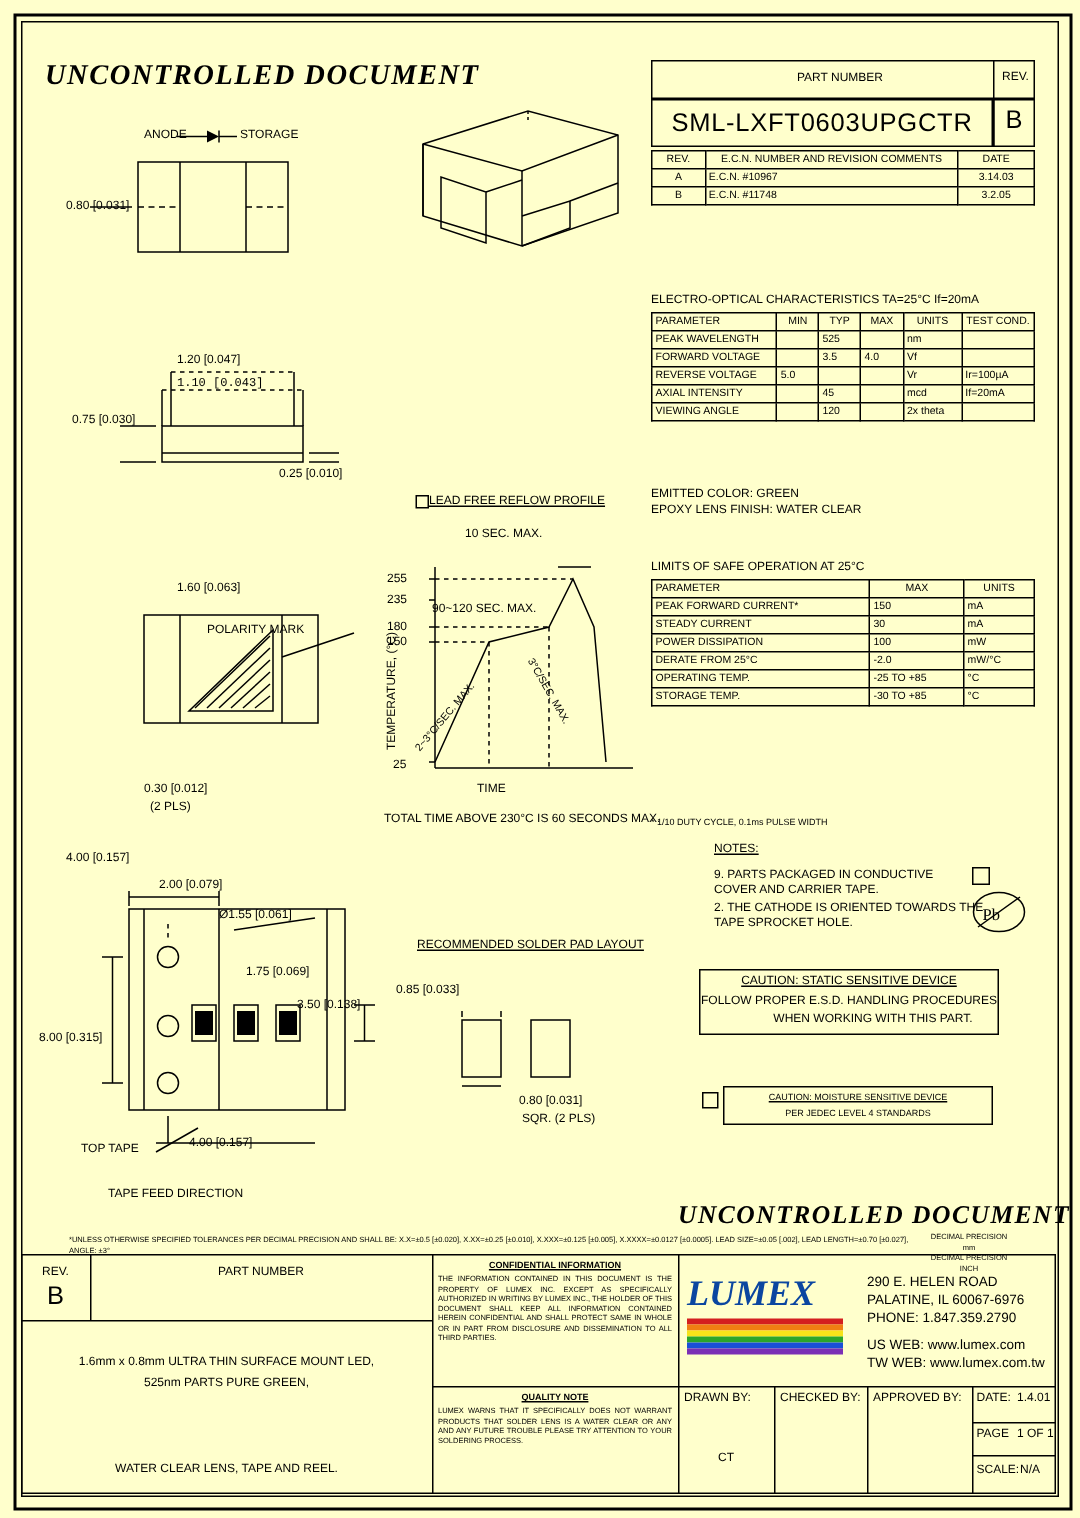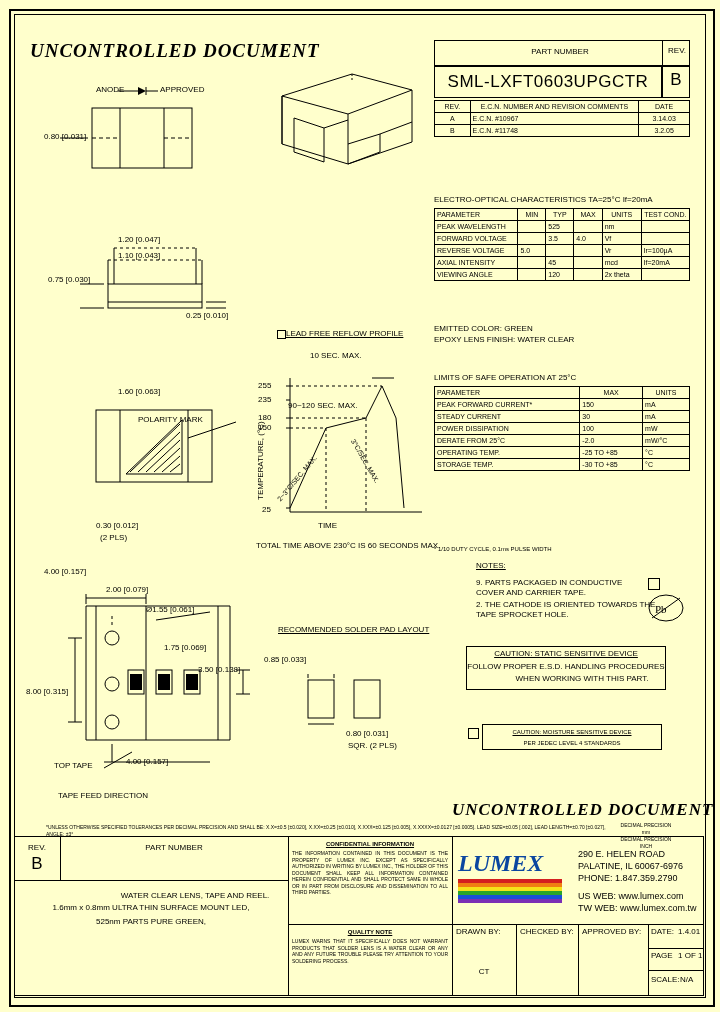--- a/index.html
+++ b/index.html
@@ -185,39 +185,39 @@
   <div class="t t8 u ctr" style="left:466px;top:650px;width:200px;">CAUTION: STATIC SENSITIVE DEVICE</div>
   <div class="t t8 ctr" style="left:466px;top:663px;width:200px;">FOLLOW PROPER E.S.D. HANDLING PROCEDURES</div>
   <div class="t t8 ctr" style="left:466px;top:675px;width:200px;padding-left:16px;">WHEN WORKING WITH THIS PART.</div>
 
   <div class="box" style="left:482px;top:724px;width:180px;height:26px;"></div>
   <div class="t t6 u ctr" style="left:482px;top:728px;width:180px;">CAUTION: MOISTURE SENSITIVE DEVICE</div>
   <div class="t t6 ctr" style="left:482px;top:739px;width:180px;">PER JEDEC LEVEL 4 STANDARDS</div>
   <div class="box" style="left:468px;top:728px;width:11px;height:11px;"></div>
 
   <div class="t t8" style="left:96px;top:86px;">ANODE</div>
-  <div class="t t8" style="left:160px;top:86px;">APPROVED</div>
+  <div class="t t8" style="left:160px;top:86px;">STORAGE</div>
   <svg class="abs" style="left:90px;top:82px;" width="120" height="16">
     <line x1="28" y1="9" x2="48" y2="9" class="stroke"></line>
     <polygon points="48,5 56,9 48,13" fill="#000"></polygon>
     <line x1="56" y1="5" x2="56" y2="13" class="stroke"></line>
     <line x1="56" y1="9" x2="68" y2="9" class="stroke"></line>
   </svg>
   <svg class="abs" style="left:60px;top:100px;" width="170" height="80">
     <rect x="32" y="8" width="100" height="60" class="stroke"></rect>
     <line x1="60" y1="8" x2="60" y2="68" class="stroke"></line>
     <line x1="104" y1="8" x2="104" y2="68" class="stroke"></line>
     <line x1="32" y1="38" x2="60" y2="38" class="stroke" stroke-dasharray="4 3"></line>
     <line x1="104" y1="38" x2="132" y2="38" class="stroke" stroke-dasharray="4 3"></line>
     <line x1="0" y1="38" x2="28" y2="38" class="stroke"></line>
   </svg>
   <div class="t t8" style="left:44px;top:133px;">0.80 [0.031]</div>
 
   <div class="t t8" style="left:118px;top:236px;">1.20 [0.047]</div>
-  <div class="t t8" style="left:118px;top:252px;">1.10 [0.043]</div>
+  <div class="t t8" style="left:118px;top:252px;font-family:Liberation Mono, monospace;">1.10 [0.043]</div>
   <div class="t t8" style="left:48px;top:276px;">0.75 [0.030]</div>
   <div class="t t8" style="left:186px;top:312px;">0.25 [0.010]</div>
   <svg class="abs" style="left:60px;top:244px;" width="180" height="90">
     <line x1="54" y1="4" x2="54" y2="40" class="stroke"></line>
     <line x1="136" y1="4" x2="136" y2="40" class="stroke"></line>
     <line x1="48" y1="16" x2="48" y2="40" class="stroke"></line>
     <line x1="142" y1="16" x2="142" y2="40" class="stroke"></line>
     <rect x="48" y="40" width="94" height="24" class="stroke"></rect>
     <line x1="54" y1="4" x2="136" y2="4" class="stroke" stroke-dasharray="3 3"></line>
     <line x1="48" y1="16" x2="142" y2="16" class="stroke" stroke-dasharray="3 3"></line>
@@ -292,21 +292,21 @@
   <div class="t t8" style="left:348px;top:742px;">SQR. (2 PLS)</div>
 
   <div class="t t8" style="left:44px;top:568px;">4.00 [0.157]</div>
   <div class="t t8" style="left:106px;top:586px;">2.00 [0.079]</div>
   <div class="t t8" style="left:146px;top:606px;">Ø1.55 [0.061]</div>
   <div class="t t8" style="left:164px;top:644px;">1.75 [0.069]</div>
   <div class="t t8" style="left:26px;top:688px;">8.00 [0.315]</div>
   <div class="t t8" style="left:198px;top:666px;">3.50 [0.138]</div>
   <div class="t t8" style="left:126px;top:758px;">4.00 [0.157]</div>
   <div class="t t8" style="left:54px;top:762px;">TOP TAPE</div>
-  <div class="t t8" style="left:58px;top:792px;text-align:right;">TAPE FEED DIRECTION</div>
+  <div class="t t8" style="left:72px;top:792px;text-align:right;">TAPE FEED DIRECTION</div>
 
   <svg class="abs" style="left:60px;top:576px;" width="210" height="200">
 
     <path d="M26 30 L26 164 L170 164 L170 30 Z" class="stroke"></path>
     <path d="M36 30 L36 164" class="stroke"></path>
     <path d="M86 30 L86 164" class="stroke"></path>
     <path d="M158 30 L158 164" class="stroke"></path>
 
     <circle cx="52" cy="62" r="7" class="stroke"></circle>
     <circle cx="52" cy="108" r="7" class="stroke"></circle>
@@ -343,21 +343,21 @@
   <div class="box" style="left:14px;top:836px;width:690px;height:160px;"></div>
 
   <div class="vl" style="left:60px;top:836px;height:44px;"></div>
   <div class="hl" style="left:14px;top:880px;width:274px;"></div>
   <div class="vl" style="left:288px;top:836px;height:160px;"></div>
   <div class="t t8 ctr" style="left:14px;top:844px;width:46px;">REV.</div>
   <div class="abs ctr" style="left:14px;top:854px;width:46px;font-size:17px;">B</div>
   <div class="t t8 ctr" style="left:60px;top:844px;width:228px;">PART NUMBER</div>
   <div class="t t8 ctr" style="left:16px;top:904px;width:270px;">1.6mm x 0.8mm ULTRA THIN SURFACE MOUNT LED,</div>
   <div class="t t8 ctr" style="left:16px;top:918px;width:270px;">525nm PARTS PURE GREEN,</div>
-  <div class="t t8 ctr" style="left:16px;top:892px;width:270px;padding-left:44px;">WATER CLEAR LENS, TAPE AND REEL.</div>
+  <div class="t t8 ctr" style="left:16px;top:975px;width:270px;">WATER CLEAR LENS, TAPE AND REEL.</div>
 
   <div class="vl" style="left:452px;top:836px;height:160px;"></div>
   <div class="hl" style="left:288px;top:924px;width:164px;"></div>
   <div class="t t6 u b ctr" style="left:290px;top:840px;width:160px;">CONFIDENTIAL INFORMATION</div>
   <div class="abs" style="left:292px;top:850px;width:156px;font-size:5px;line-height:6.5px;text-align:justify;">THE INFORMATION CONTAINED IN THIS DOCUMENT IS THE PROPERTY OF LUMEX INC. EXCEPT AS SPECIFICALLY AUTHORIZED IN WRITING BY LUMEX INC., THE HOLDER OF THIS DOCUMENT SHALL KEEP ALL INFORMATION CONTAINED HEREIN CONFIDENTIAL AND SHALL PROTECT SAME IN WHOLE OR IN PART FROM DISCLOSURE AND DISSEMINATION TO ALL THIRD PARTIES.</div>
   <div class="t t6 u b ctr" style="left:290px;top:928px;width:160px;">QUALITY NOTE</div>
   <div class="abs" style="left:292px;top:938px;width:156px;font-size:5px;line-height:6.5px;text-align:justify;">LUMEX WARNS THAT IT SPECIFICALLY DOES NOT WARRANT PRODUCTS THAT SOLDER LENS IS A WATER CLEAR OR ANY AND ANY FUTURE TROUBLE PLEASE TRY ATTENTION TO YOUR SOLDERING PROCESS.</div>
 
   <div class="hl" style="left:452px;top:924px;width:252px;"></div>
   <div class="abs" style="left:458px;top:850px;width:110px;height:42px;">

